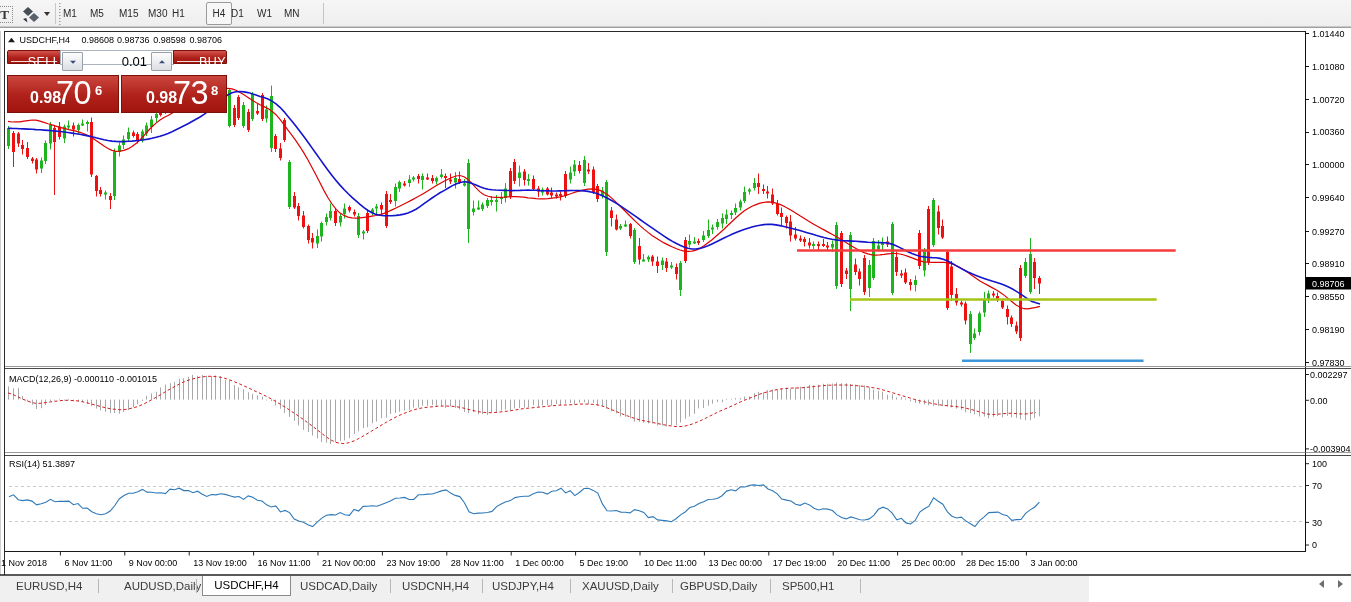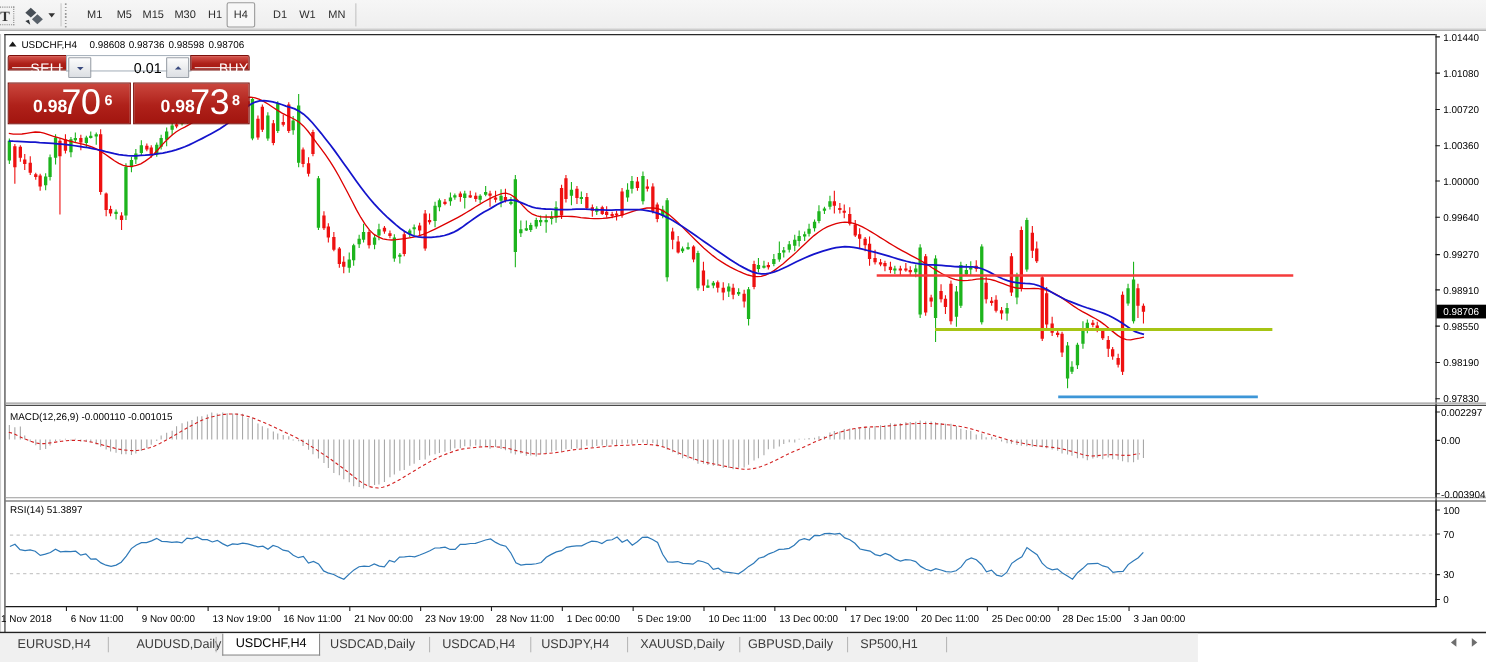--- a/index.html
+++ b/index.html
@@ -10,21 +10,21 @@
 
 #toolbar{position:absolute;left:0;top:0;width:1351px;height:28px;
 background:linear-gradient(#f6f6f6,#eeeeee);border-bottom:1px solid #9e9e9e}
 #toolbar:after{content:"";position:absolute;left:0;bottom:0;width:100%;height:1px;background:#c9c9c9}
 .tficon{position:absolute;top:6px;left:-4px;width:17px;height:17px;border:1px dotted #8a8a8a;
 font-family:"Liberation Serif",serif;font-weight:bold;font-size:13px;color:#333;
 text-align:center;line-height:15px}
 .grip{position:absolute;left:59px;top:3px;height:22px;width:3px;
 background-image:repeating-linear-gradient(#9a9a9a 0 1.2px,transparent 1.2px 3px);
 background-size:1.5px 100%;background-repeat:no-repeat;background-position:0 0}
-.tfb{position:absolute;top:0;height:27px;line-height:27px;text-align:right;
+.tfb{position:absolute;top:0;height:27px;line-height:27px;text-align:left;
 font-size:10px;color:#2a2a2a}
 .tfsel{position:absolute;left:206px;top:2px;width:26px;height:23px;
 border:1px solid #9a9a9a;background:#f7f7f7;border-radius:2px;
 text-align:center;line-height:22px;font-size:10px;color:#2a2a2a}
 .tsep{position:absolute;left:323px;top:3px;height:21px;width:1px;background:#c4c4c4}
 .dd{position:absolute;left:44px;top:12px;width:0;height:0;
 border-left:3.5px solid transparent;border-right:3.5px solid transparent;border-top:4.5px solid #333}
 
 #panel{position:absolute;left:7px;top:50px;width:220px;height:64px;font-family:"Liberation Sans",sans-serif}
 .btn{position:absolute;top:0;height:14px;background:linear-gradient(#d5554d,#ae211a 55%,#a3170f);
@@ -214,21 +214,21 @@
   </div>
 </div>
 <div id="tabs">
   <div class="tab" style="left:16px">EURUSD,H4</div>
   <div class="tabsep" style="left:98px"></div>
   <div class="tab" style="left:124px">AUDUSD,Daily</div>
   <div class="tabsep" style="left:196px"></div>
   <div id="acttab">USDCHF,H4</div>
   <div class="tab" style="left:300px">USDCAD,Daily</div>
   <div class="tabsep" style="left:390px"></div>
-  <div class="tab" style="left:402px">USDCAD,H4</div>
+  <div class="tab" style="left:402px">USDCNH,H4</div>
   <div class="tabsep" style="left:482px"></div>
   <div class="tab" style="left:492px">USDJPY,H4</div>
   <div class="tabsep" style="left:570px"></div>
   <div class="tab" style="left:582px">XAUUSD,Daily</div>
   <div class="tabsep" style="left:672px"></div>
   <div class="tab" style="left:680px">GBPUSD,Daily</div>
   <div class="tabsep" style="left:770px"></div>
   <div class="tab" style="left:782px">SP500,H1</div>
   <div class="tabsep" style="left:860px"></div>
   <div class="arr l"></div>

